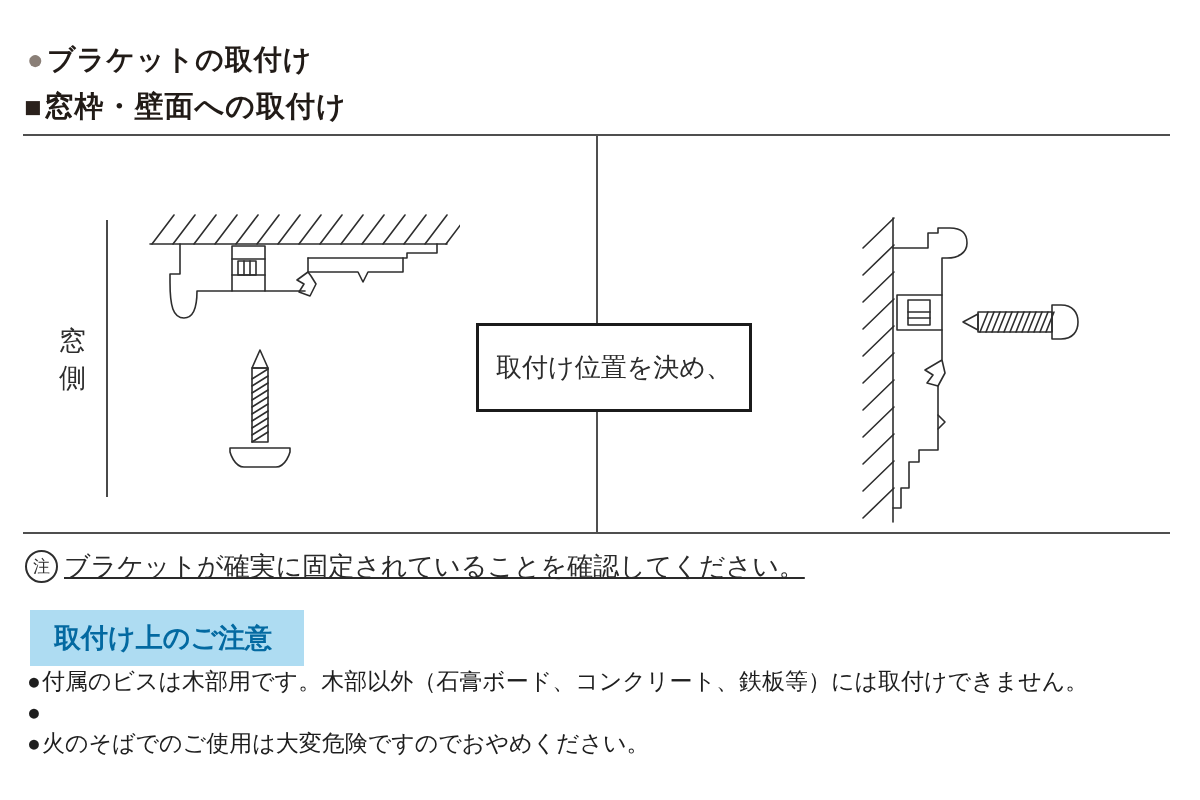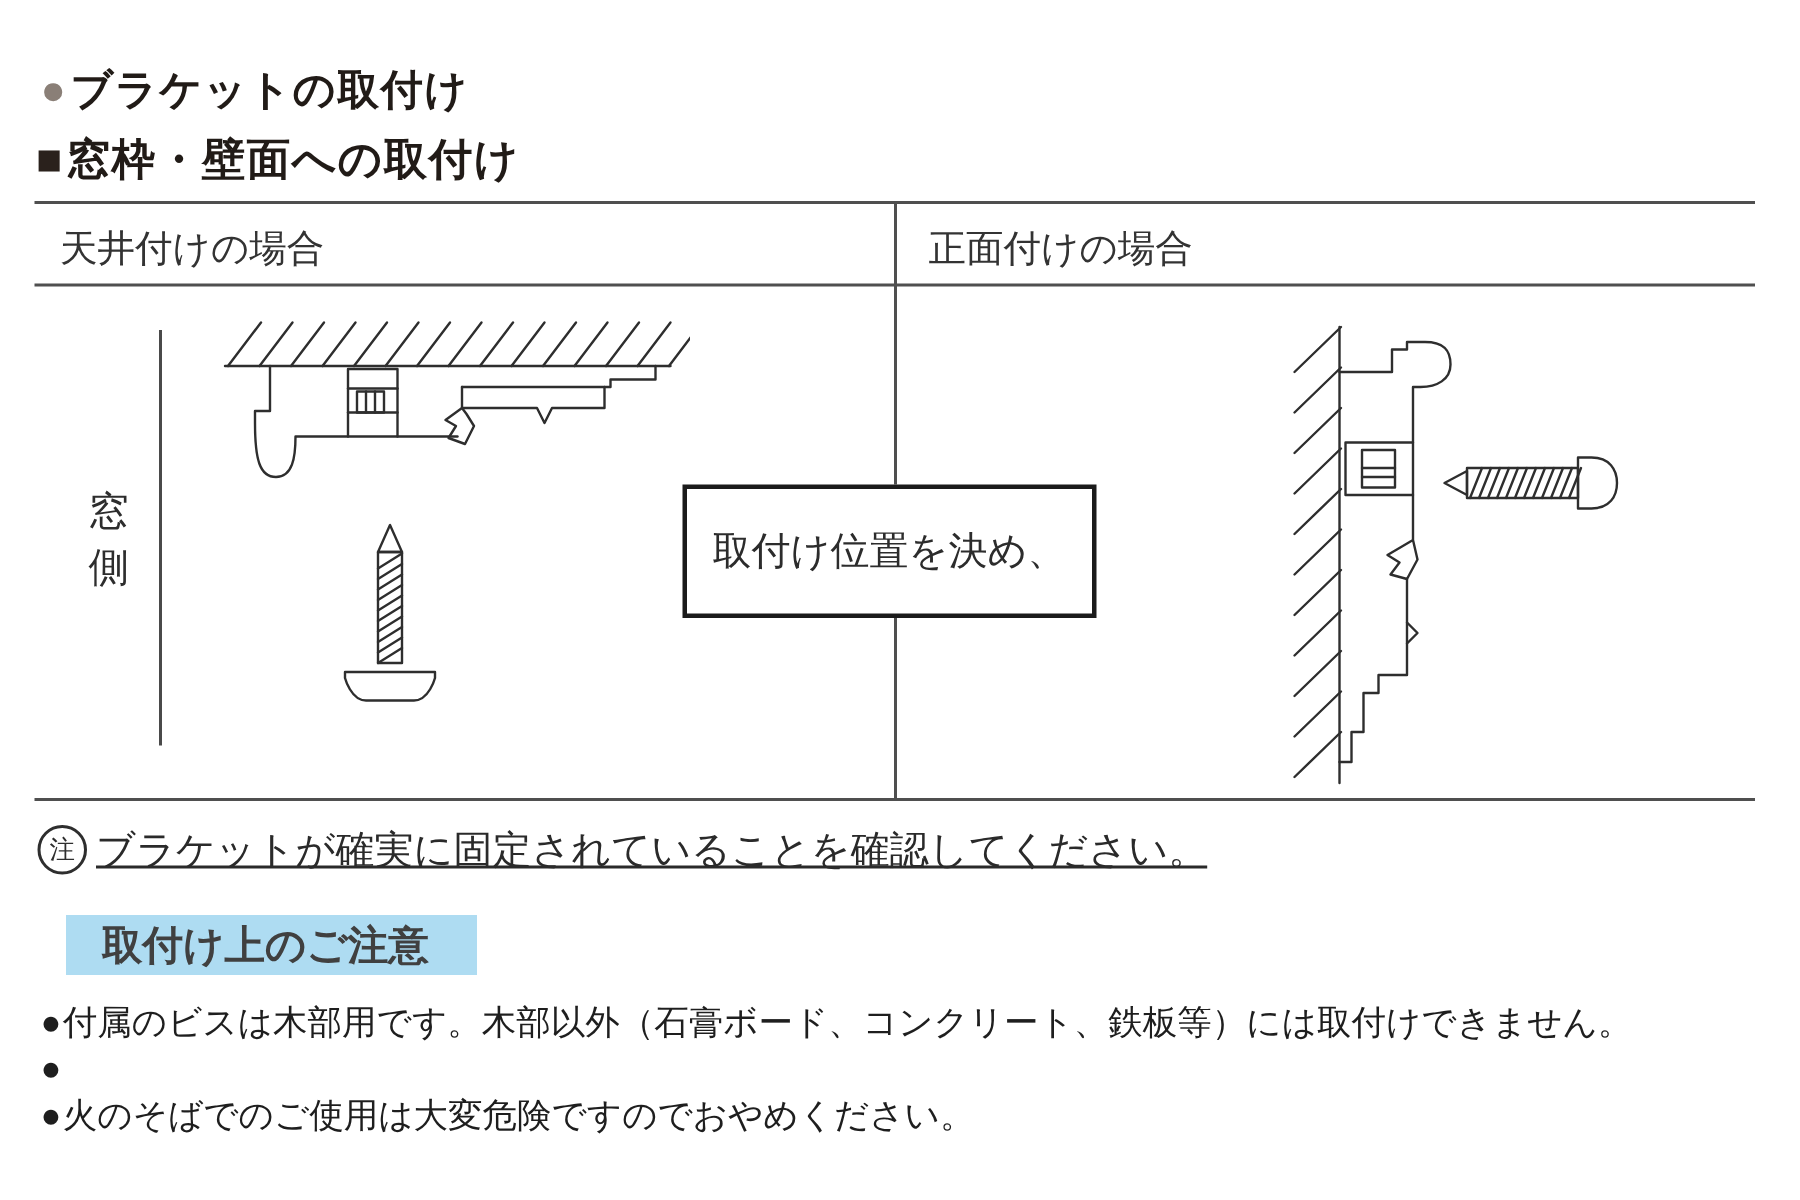--- a/index.html
+++ b/index.html
@@ -22,56 +22,52 @@
   .cell-left{width:574px;padding-left:17px;box-sizing:border-box;}
   .cell-right{flex:1;padding-left:22px;}
   .vdiv{position:absolute;left:573px;top:0;bottom:0;width:2px;background:#4f4f4f;}
   
   .win-label{left:59px;top:323px;font-size:27px;color:#2d2d2d;line-height:37px;
              display:flex;flex-direction:column;align-items:center;}
   .win-rule{left:106px;top:220px;width:2px;height:277px;background:#4a4a4a;}
   
   svg{display:block;}
   
-  .callout{left:455px;top:323px;width:276px;height:89px;background:#ffffff;
+  .callout{left:476px;top:323px;width:276px;height:89px;background:#ffffff;
            border:3px solid #1b1b1b;box-sizing:border-box;z-index:5;
            display:flex;flex-direction:column;justify-content:center;align-items:center;}
   .callout div{font-size:26px;line-height:37px;color:#2c2c2c;white-space:nowrap;}
   
   .note-row{left:25px;top:549px;display:flex;align-items:center;white-space:nowrap;}
   .note-mark{display:inline-flex;width:29px;height:29px;border:2px solid #2e2e2e;border-radius:50%;
              align-items:center;justify-content:center;font-size:17px;color:#2e2e2e;
              margin-right:6px;flex:0 0 auto;}
   .note-text{font-size:26px;color:#2a2a2a;text-decoration:underline;}
   
-  .caution-head{left:30px;top:610px;width:274px;height:40px;background:#aedcf2;
+  .caution-head{left:30px;top:610px;width:274px;height:56px;background:#aedcf2;
                 display:flex;align-items:center;padding-left:24px;box-sizing:border-box;
-                font-size:27px;font-weight:bold;color:#404040;white-space:nowrap;margin-left:14px;}
+                font-size:27px;font-weight:bold;color:#0369a1;white-space:nowrap;}
   .caution-list{left:27px;top:666px;font-size:23px;line-height:31px;color:#1e1e1e;}
   .caution-item{display:flex;white-space:nowrap;}
   .caution-item .dot{margin-right:1px;}
 </style>
 </head>
 <body>
 
 <div class="abs title-row title1">
   <span class="b-circle">●</span>
   <span>ブラケットの取付け</span>
 </div>
 
 <div class="abs title-row title2">
   <span class="b-square">■</span>
   <span>窓枠・壁面への取付け</span>
 </div>
 
 <div class="abs tbl">
-  <div class="tbl-hdr">
-    <div class="cell cell-left">天井付けの場合</div>
-    <div class="cell cell-right">正面付けの場合</div>
-  </div>
   <div class="vdiv"></div>
 </div>
 
 <div class="abs win-label">
   <span>窓</span>
   <span>側</span>
 </div>
 <div class="abs win-rule"></div>
 
 <svg class="abs" style="left:140px;top:205px;" width="320" height="270" viewBox="0 0 320 270">

